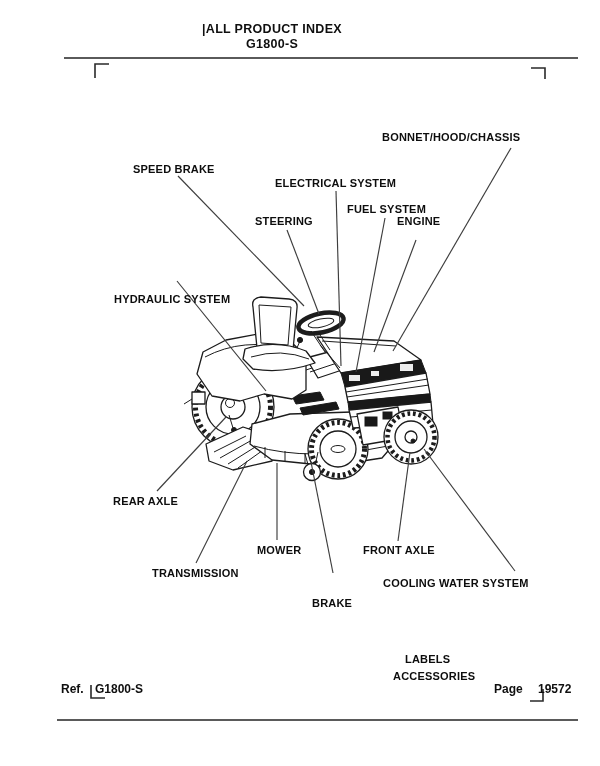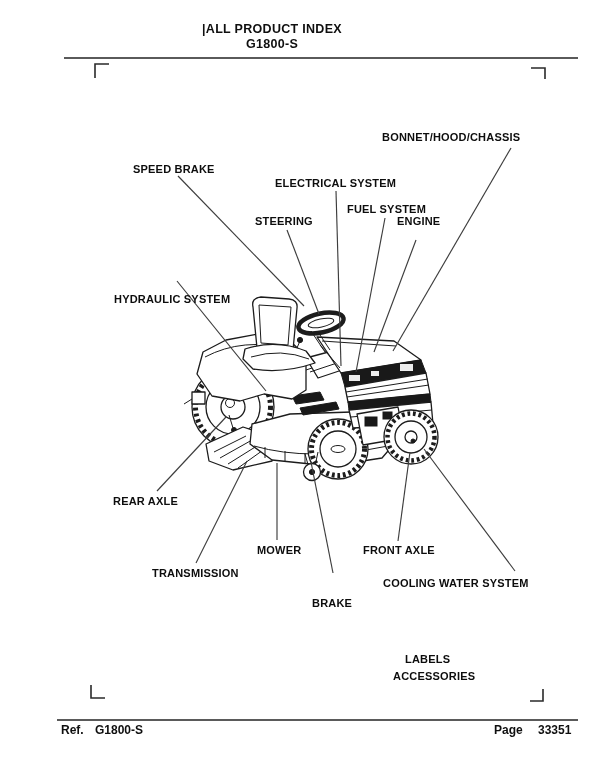--- a/index.html
+++ b/index.html
@@ -9,21 +9,21 @@
 
   .hdr { position:absolute; left:0; top:22px; width:544px; text-align:center;
          font-weight:bold; font-size:12.5px; line-height:15px; letter-spacing:.3px; }
   .rule { position:absolute; height:1.5px; background:#5a5a5a; }
   .rule-top { left:64px; top:57px; width:514px; }
   .rule-bottom { left:57px; top:719px; width:521px; }
 
   .callout { position:absolute; font-weight:bold; font-size:11px; line-height:12px;
              white-space:nowrap; letter-spacing:.2px; color:#0d0d0d; }
 
-  .ftr-item { position:absolute; top:723px; font-weight:bold; font-size:12px;
+  .ftr-item { position:absolute; top:682px; font-weight:bold; font-size:12px;
               white-space:nowrap; }
 
   svg.layer { position:absolute; left:0; top:0; }
   .ln  { stroke:#3d3d3d; stroke-width:1.15; fill:none; }
   .art { stroke:#1c1c1c; stroke-width:1.3; fill:#ffffff; stroke-linejoin:round; }
   .artn { stroke:#1c1c1c; stroke-width:1; fill:none; }
   .dark { fill:#191919; stroke:#191919; }
   .crop { stroke:#2a2a2a; stroke-width:1.6; fill:none; }
 </style>
 </head>
@@ -179,15 +179,15 @@
   <div class="callout" style="left:363px; top:544px;">FRONT AXLE</div>
   <div class="callout" style="left:383px; top:577px;">COOLING WATER SYSTEM</div>
 
   <div class="callout" style="left:393px; top:653px;padding-left:12px;">LABELS</div>
   <div class="callout" style="left:393px; top:670px;">ACCESSORIES</div>
 
   <div class="rule rule-bottom"></div>
   <div class="ftr-item" style="left:61px;">Ref.</div>
   <div class="ftr-item" style="left:95px;">G1800-S</div>
   <div class="ftr-item" style="left:494px;text-align:center;">Page</div>
-  <div class="ftr-item" style="left:538px;">33351</div>
+  <div class="ftr-item" style="left:538px;">19572</div>
 
 </div>
 
 </body></html>

